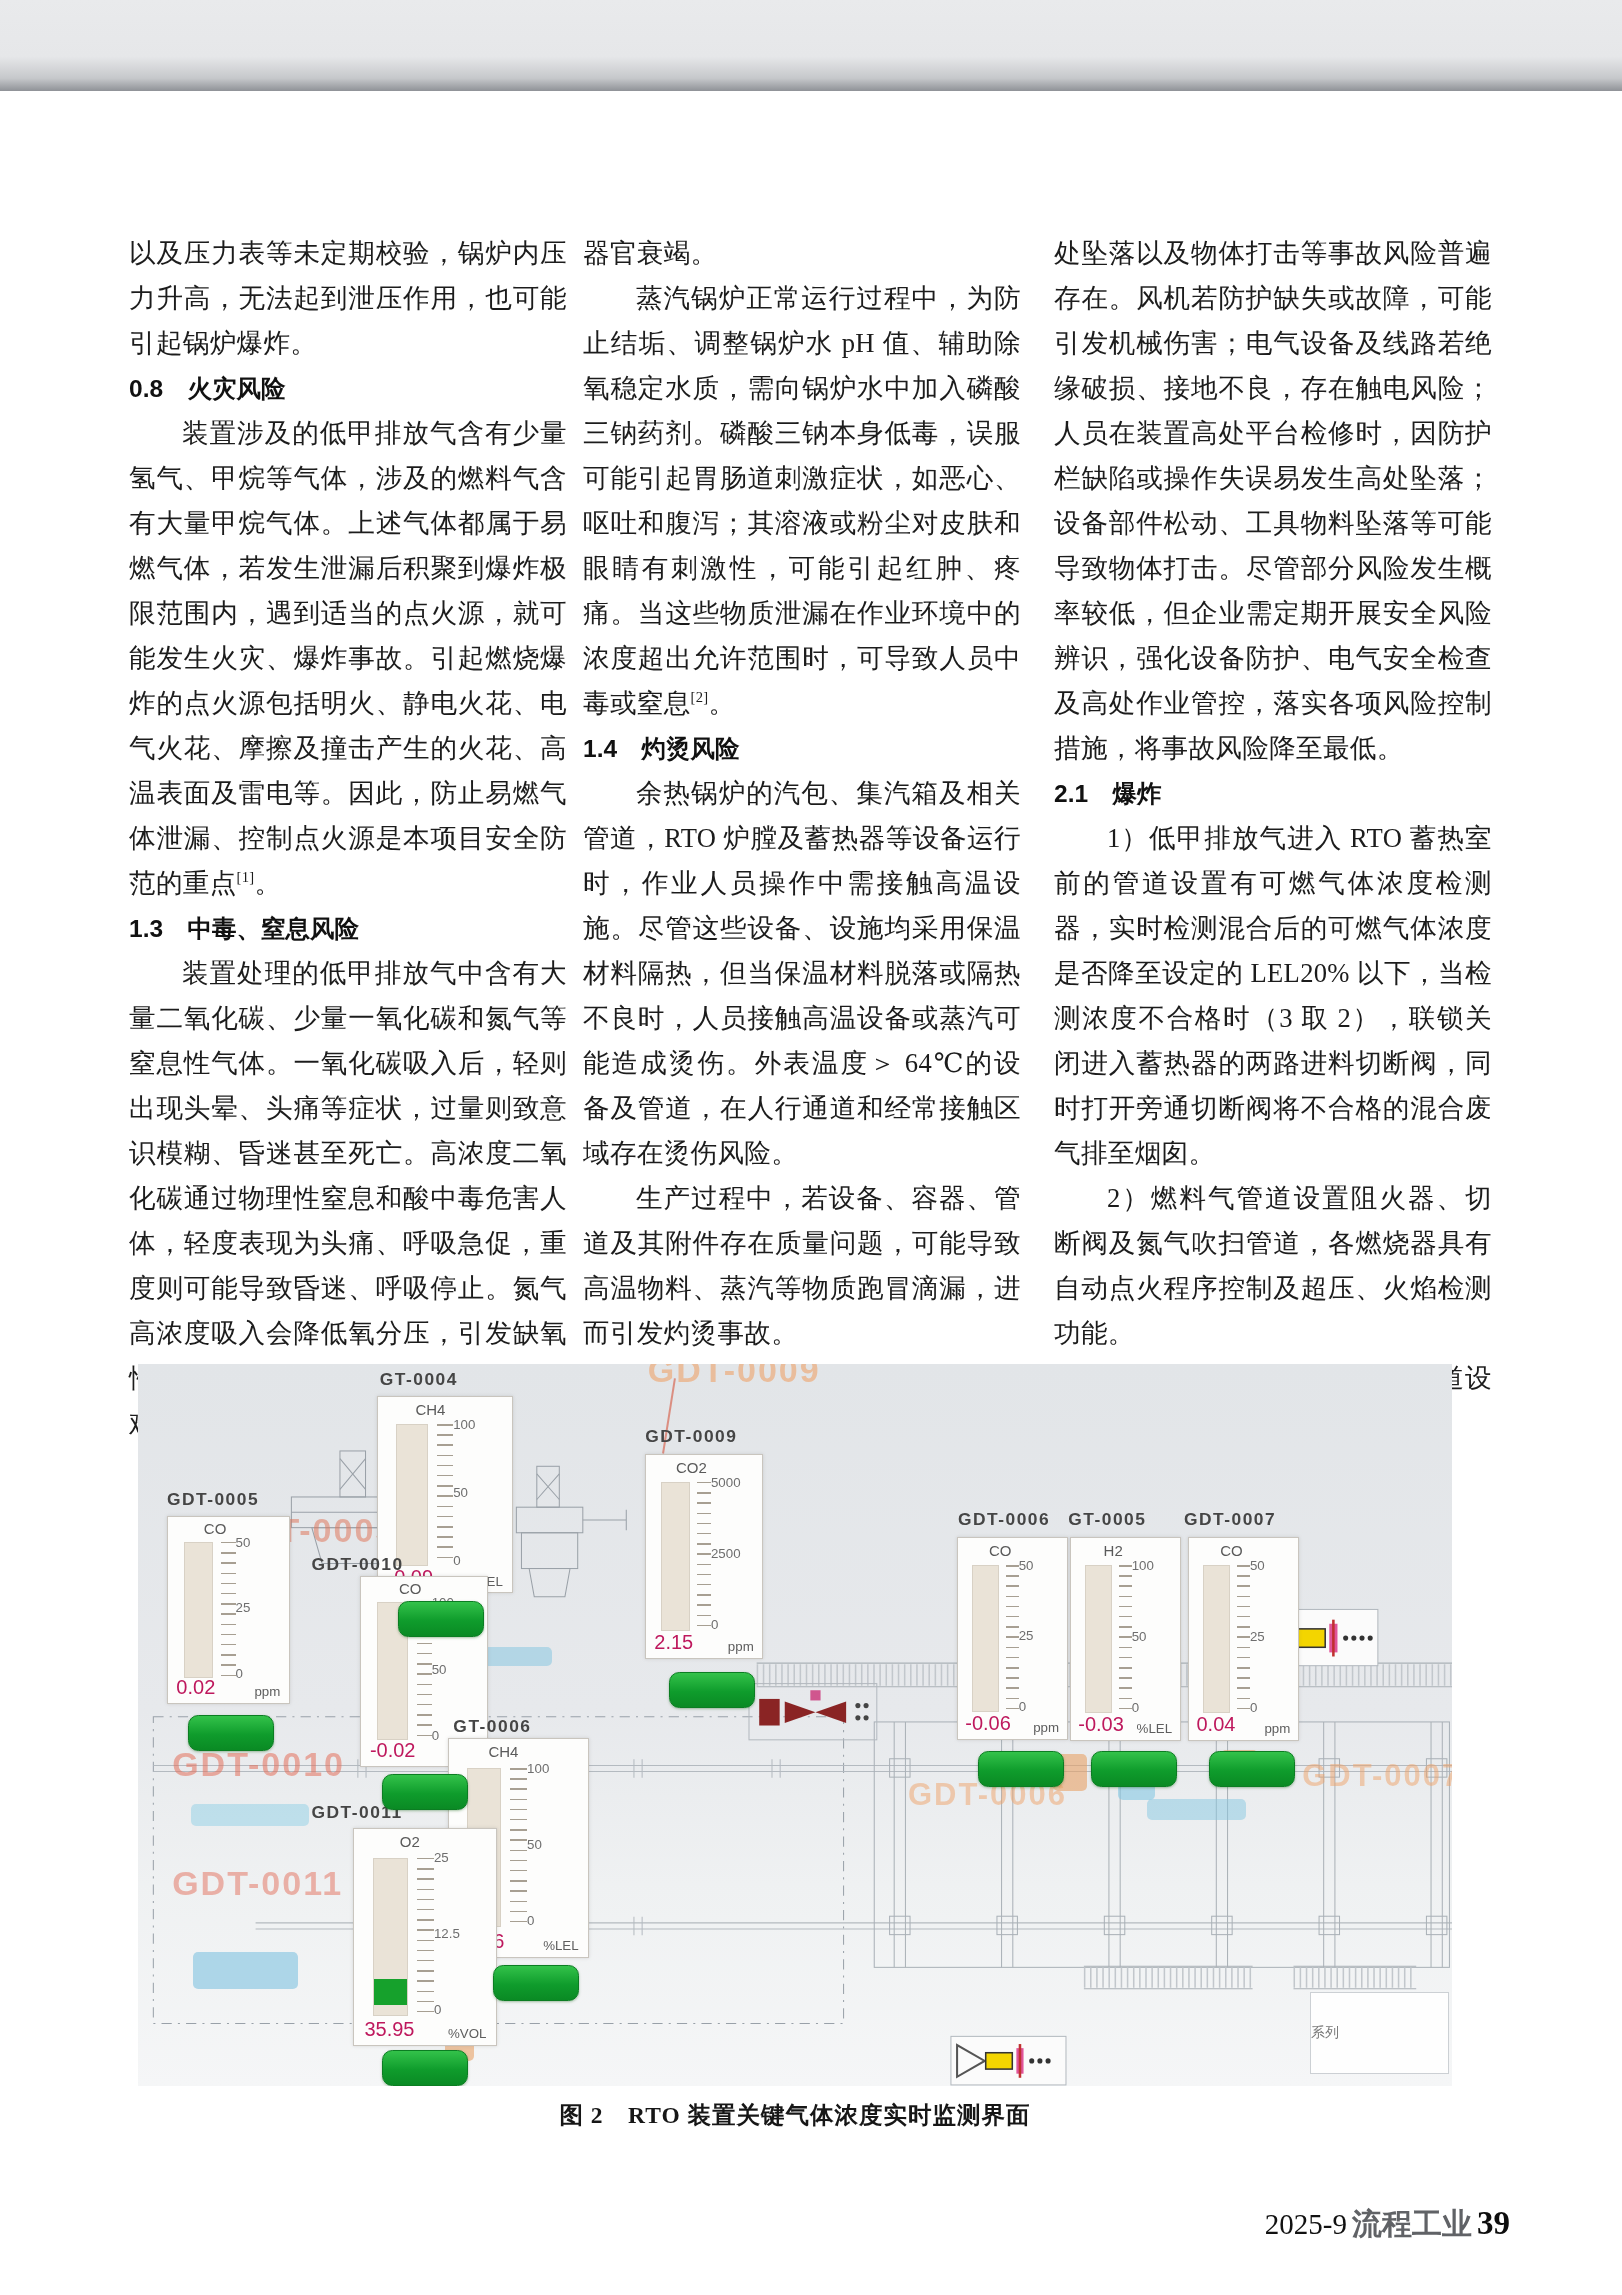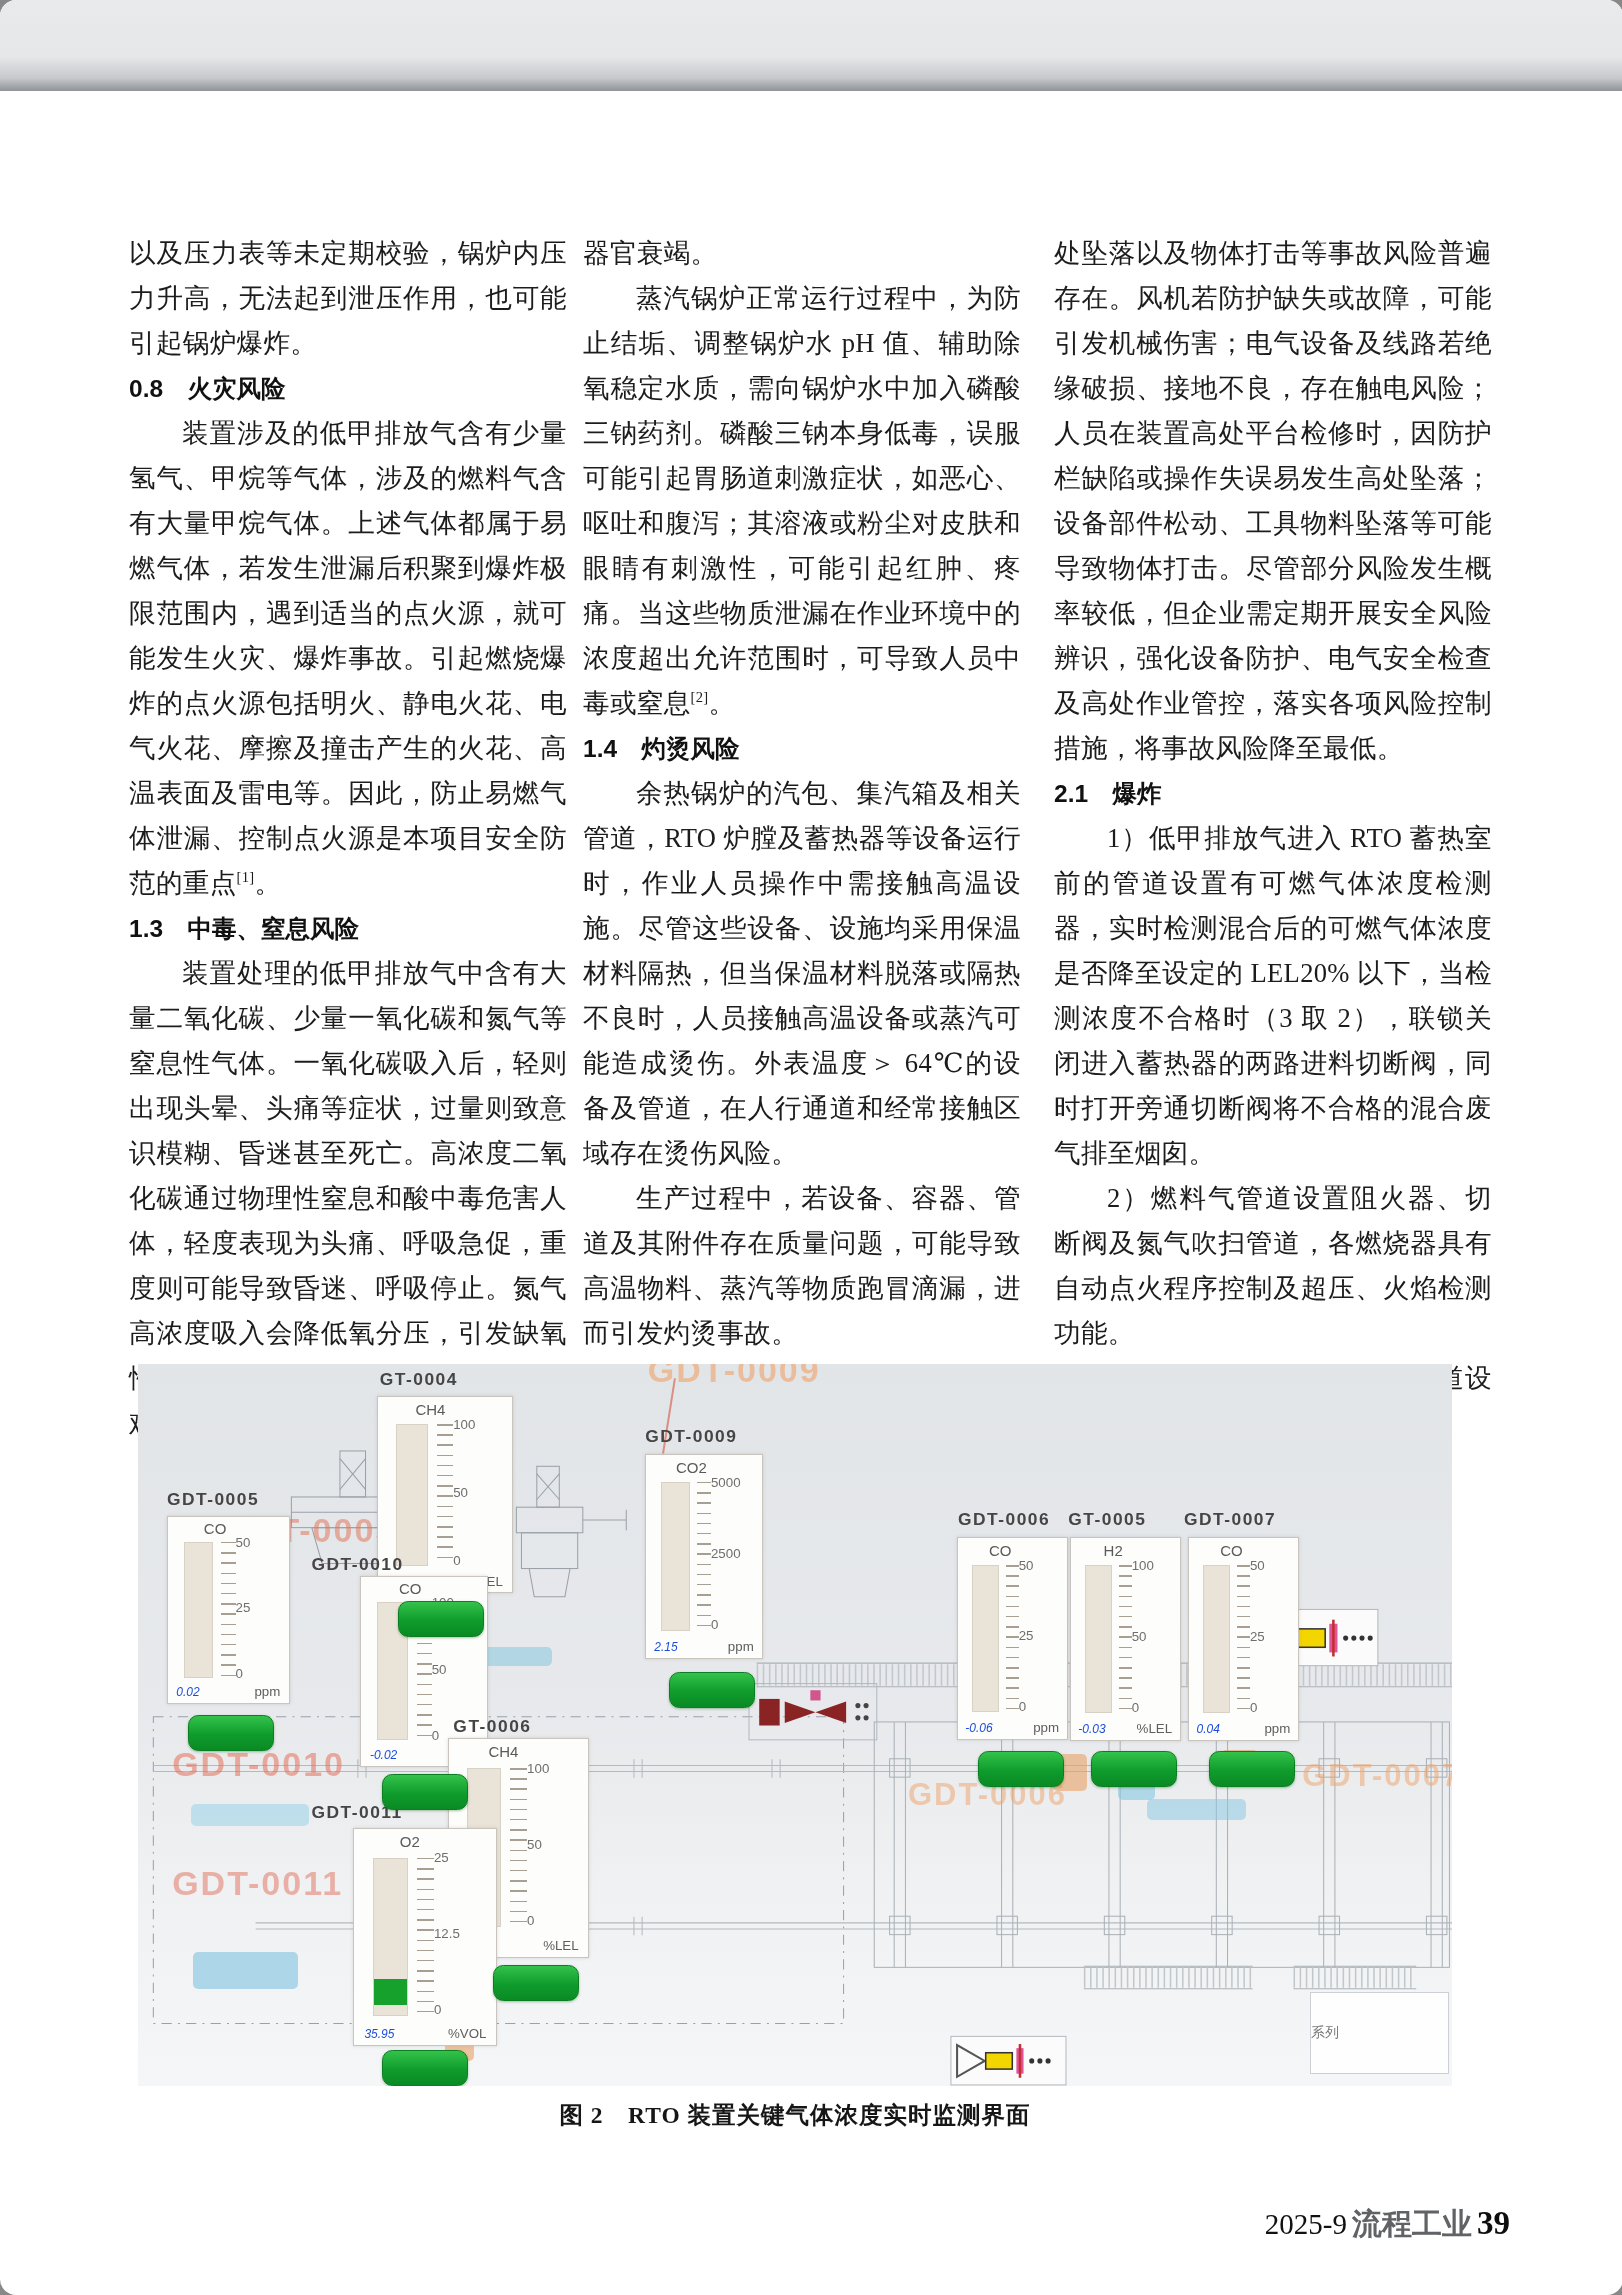--- a/index.html
+++ b/index.html
@@ -1,17 +1,17 @@
 <!DOCTYPE html>
 <html style="font-size:8.2px"><head>
 <meta charset="utf-8">
 <style>
   html,body{margin:0;padding:0;background:#888;}
   #page{position:relative;width:1623px;height:2295px;background:#ffffff;overflow:hidden;
-        font-family:"Liberation Serif","DejaVu Serif",serif;color:#1c1c1c;border-radius:16px;}
+        font-family:"Liberation Serif","DejaVu Serif",serif;color:#1c1c1c;}
   
   .top-band{position:absolute;left:0;top:0;width:100%;height:91px;
     background:linear-gradient(180deg,#e9eaec 0%,#e6e7e9 62%,#c6c8cb 86%,#8f9297 100%);}
   
   .col{position:absolute;top:231px;width:438px;text-align:justify;}
   .col p{margin:0;font-size:26.6px;line-height:45px;letter-spacing:0.3px;}
   .col p.ind{text-indent:53px;}
   .col sup{font-size:0.55em;vertical-align:super;line-height:0;}
   .col .h3{font-family:"Liberation Sans","DejaVu Sans",sans-serif;font-weight:bold;
            font-size:24.5px;line-height:45px;color:#111;text-align:left;}
@@ -29,21 +29,21 @@
   .gauge-label{position:absolute;z-index:3;font-size:17.4px;font-weight:bold;color:#454545;letter-spacing:1.5px;}
   .gauge{position:absolute;z-index:3;background:#fdfdfc;border:1px solid #c9c5be;
          box-shadow:0 0 3.1px rgba(120,120,120,.25);}
   .gas{position:absolute;left:0;top:2%;width:78%;text-align:center;font-size:15px;color:#5a5a5a;}
   .track{position:absolute;left:13%;top:13.5%;width:23%;height:72%;background:#eae3d7;border:0.5px solid #d8d1c5;}
   .gfill{position:absolute;left:0;bottom:6%;width:100%;height:17%;background:#16a12c;}
   .ticks{position:absolute;left:44%;top:13.5%;width:12%;height:72%;
          background:repeating-linear-gradient(to bottom,#a79f92 0 1.5px,transparent 1.5px 10.2px);}
   .tkl{position:absolute;right:4%;width:40%;text-align:left;font-size:13.3px;color:#6e6e6e;}
   .tk-top{top:10%;} .tk-mid{top:45%;} .tk-bot{top:80%;}
-  .gval{position:absolute;left:7%;bottom:2%;font-size:12px;color:#1d4ed8;font-style:italic;}
+  .gval{position:absolute;left:7%;bottom:2%;font-size:20px;color:#be185d;}
   .gunit{position:absolute;right:7%;bottom:2%;font-size:13.3px;color:#5e5e5e;}
   .gbtn{position:absolute;z-index:4;width:84px;height:34px;border-radius:10.2px;
         background:linear-gradient(180deg,#33c24a 0%,#0f9c2c 55%,#0a8a24 100%);
         border:1px solid #0b7d22;box-shadow:0 1px 2.6px rgba(0,90,0,.35);}
   .misc-box{position:absolute;z-index:3;background:#fefefe;border:1px solid #ccd0d4;
             display:flex;align-items:center;font-size:14px;color:#777;}
   
   .caption{position:absolute;left:138px;top:2099px;width:1314px;text-align:center;
            font-size:23.5px;font-weight:600;color:#161616;letter-spacing:1px;}
   .footer{position:absolute;top:2204px;right:113px;display:flex;align-items:baseline;gap:5px;}

